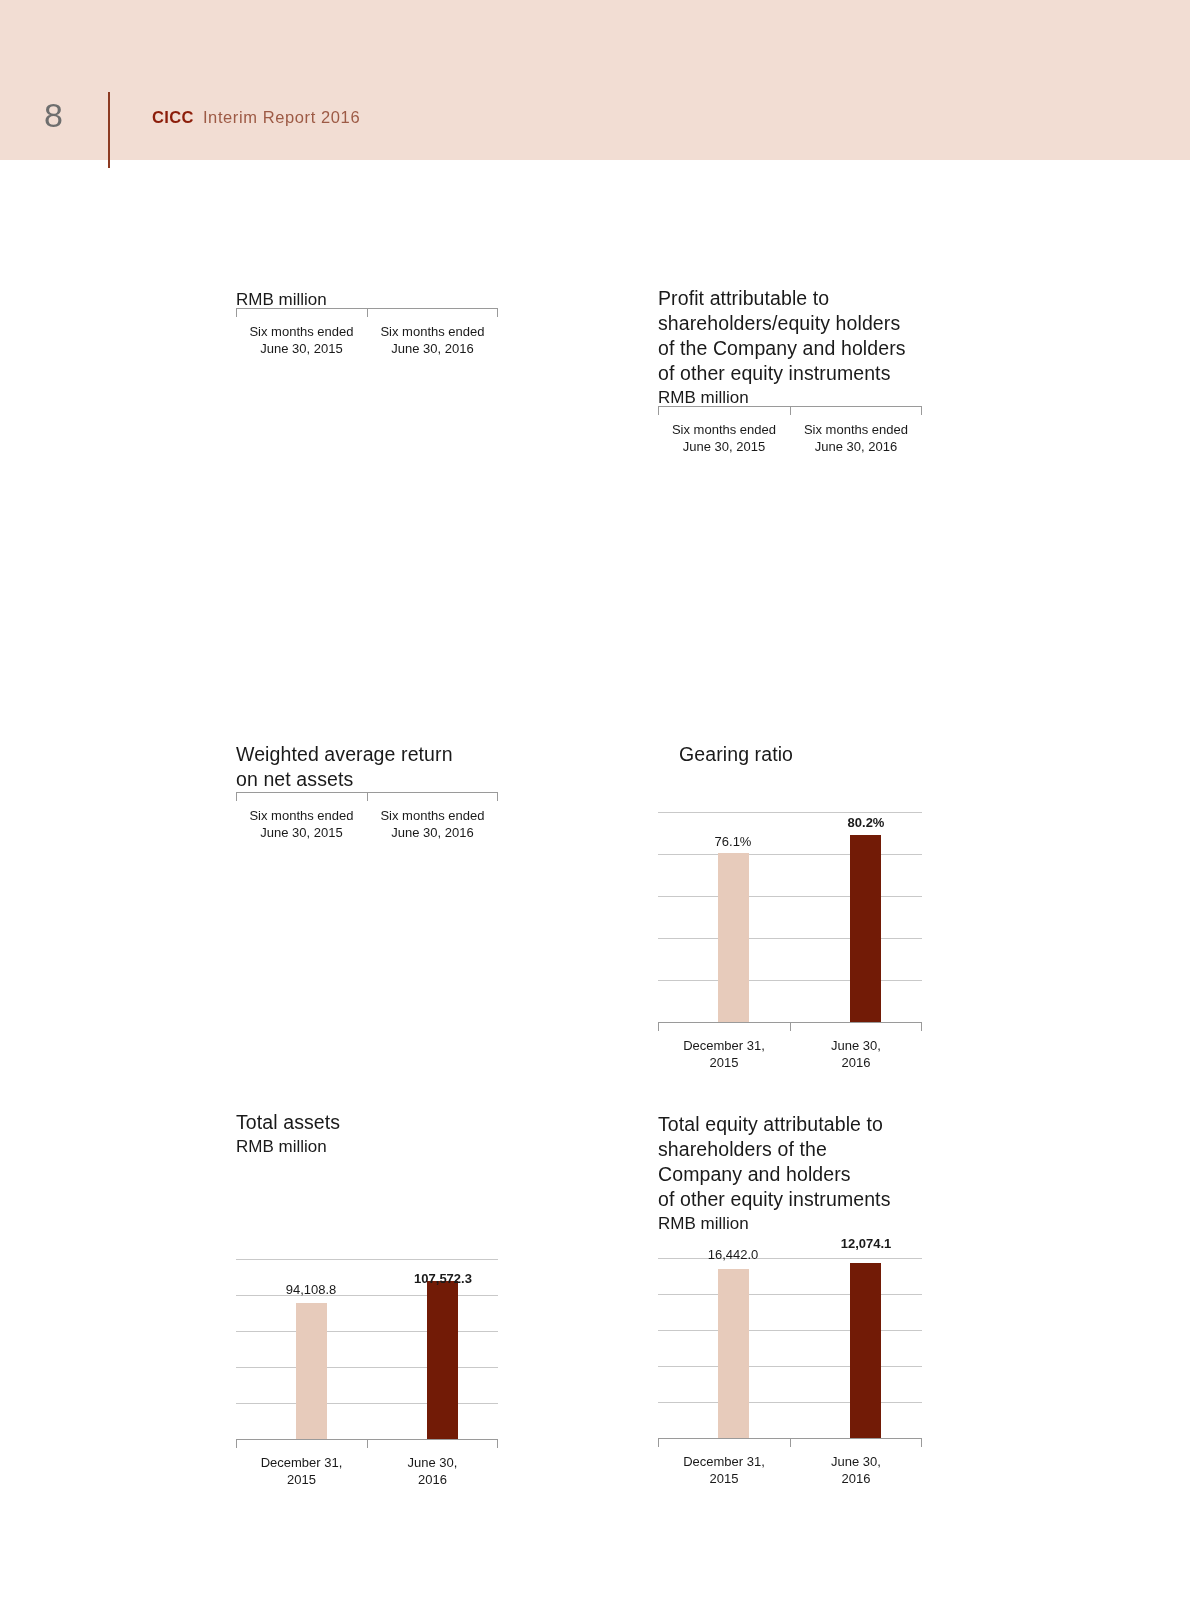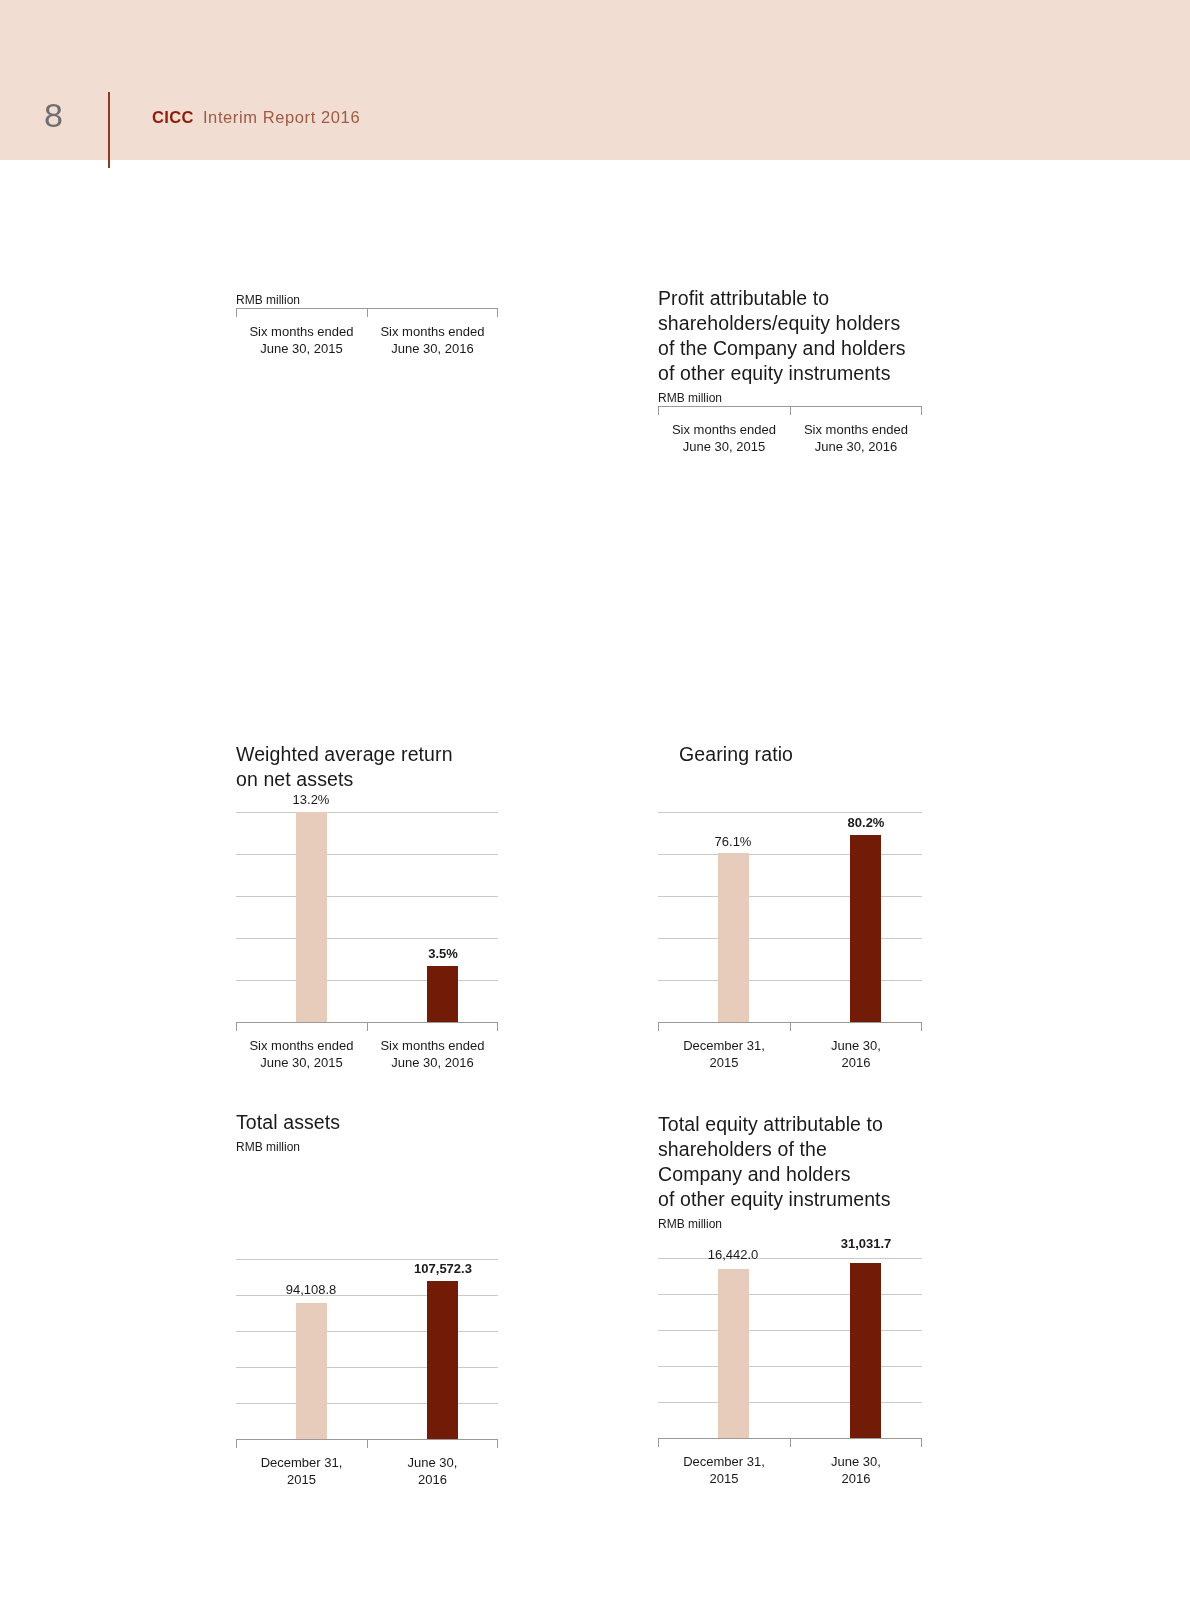--- a/index.html
+++ b/index.html
@@ -80,21 +80,21 @@
   .chart-title {
     font-size: 19.5px;
     line-height: 25px;
     color: #1a1a1a;
     font-weight: normal;
     margin: 0;
     letter-spacing: 0.1px;
   }
   .chart-title.indent { padding-left: 21px; }
   .chart-unit {
-    font-size: 12px;
+    font-size: 17px;
     color: #1a1a1a;
     margin-top: 4px;
     line-height: 16px;
   }
 
   
   .plot {
     position: relative;
     margin-top: 0;
   }
@@ -215,33 +215,20 @@
         <div>Six months ended</div>
         <div>June 30, 2016</div>
       </div>
     </div>
   </div>
 
   <div class="chart-block col-left row2">
     <div class="chart-title">
       <div>Weighted average return</div>
       <div>on net assets</div>
-    </div>
-    <div class="plot" style="height:210px;margin-top:20px;">
-      <div class="plot-inner">
-        <div class="gridline" style="top:0px;"></div>
-        <div class="gridline" style="top:42px;"></div>
-        <div class="gridline" style="top:84px;"></div>
-        <div class="gridline" style="top:126px;"></div>
-        <div class="gridline" style="top:168px;"></div>
-        <div class="bar light" style="left:60px;height:210px;"></div>
-        <div class="bar dark" style="left:191px;height:56px;"></div>
-        <div class="bar-label" style="left:75px;top:-20px;">13.2%</div>
-        <div class="bar-label bold" style="left:207px;top:134px;">3.5%</div>
-      </div>
     </div>
     <div class="axis">
       <div class="axis-line"></div>
       <div class="axis-tick" style="left:0px;"></div>
       <div class="axis-tick" style="left:131px;"></div>
       <div class="axis-tick" style="right:0px;"></div>
     </div>
     <div class="axis-labels">
       <div class="axis-label">
         <div>Six months ended</div>
@@ -297,21 +284,21 @@
     <div class="plot" style="height:180px;margin-top:104px;">
       <div class="plot-inner">
         <div class="gridline" style="top:0px;"></div>
         <div class="gridline" style="top:36px;"></div>
         <div class="gridline" style="top:72px;"></div>
         <div class="gridline" style="top:108px;"></div>
         <div class="gridline" style="top:144px;"></div>
         <div class="bar light" style="left:60px;height:136px;"></div>
         <div class="bar dark" style="left:191px;height:158px;"></div>
         <div class="bar-label" style="left:75px;top:23px;">94,108.8</div>
-        <div class="bar-label bold" style="left:207px;top:2px;">107,572.3</div>
+        <div class="bar-label bold" style="left:207px;top:12px;">107,572.3</div>
       </div>
     </div>
     <div class="axis">
       <div class="axis-line"></div>
       <div class="axis-tick" style="left:0px;"></div>
       <div class="axis-tick" style="left:131px;"></div>
       <div class="axis-tick" style="right:0px;"></div>
     </div>
     <div class="axis-labels">
       <div class="axis-label">
@@ -336,21 +323,21 @@
     <div class="plot" style="height:180px;margin-top:26px;">
       <div class="plot-inner">
         <div class="gridline" style="top:0px;"></div>
         <div class="gridline" style="top:36px;"></div>
         <div class="gridline" style="top:72px;"></div>
         <div class="gridline" style="top:108px;"></div>
         <div class="gridline" style="top:144px;"></div>
         <div class="bar light" style="left:60px;height:169px;"></div>
         <div class="bar dark" style="left:192px;height:175px;"></div>
         <div class="bar-label" style="left:75px;top:-11px;">16,442.0</div>
-        <div class="bar-label bold" style="left:208px;top:-22px;">31,031.7</div>
+        <div class="bar-label bold" style="left:208px;top:-22px;">12,074.1</div>
       </div>
     </div>
     <div class="axis">
       <div class="axis-line"></div>
       <div class="axis-tick" style="left:0px;"></div>
       <div class="axis-tick" style="left:132px;"></div>
       <div class="axis-tick" style="right:0px;"></div>
     </div>
     <div class="axis-labels">
       <div class="axis-label">

